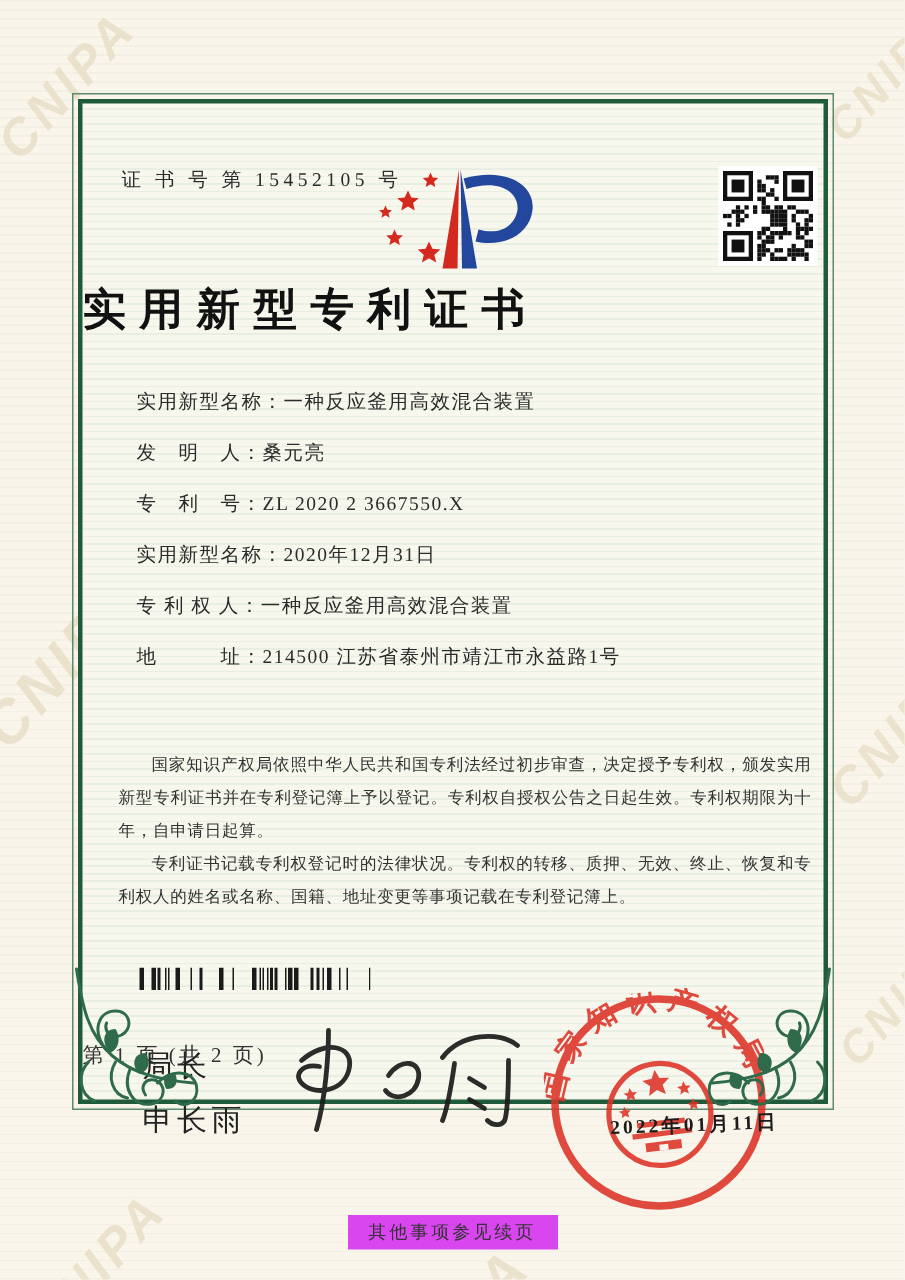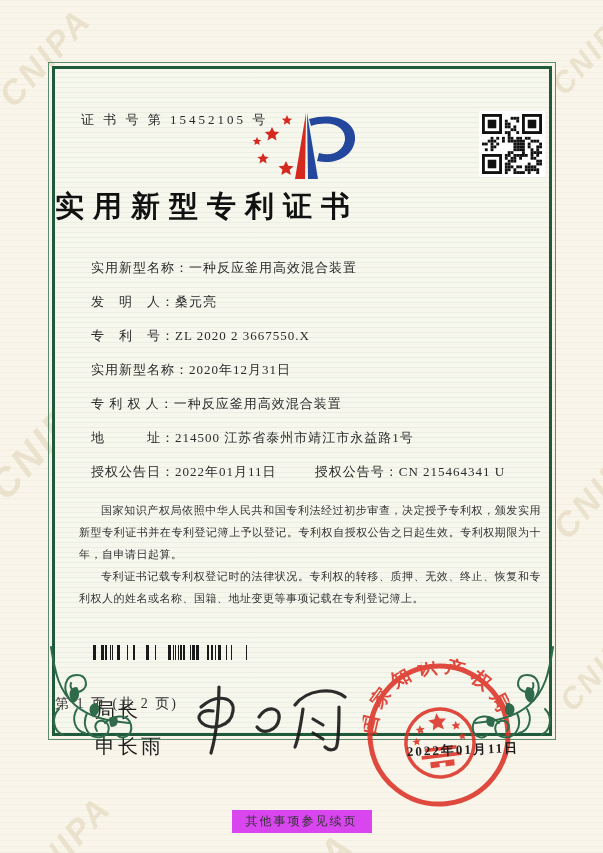--- a/index.html
+++ b/index.html
@@ -239,24 +239,20 @@
 
       <div class="title">实用新型专利证书</div>
 
       <div class="fields">
         <div class="frow"><span class="flabel">实用新型名称：</span><span class="fvalue">一种反应釜用高效混合装置</span></div>
         <div class="frow"><span class="flabel">发　明　人：</span><span class="fvalue">桑元亮</span></div>
         <div class="frow"><span class="flabel">专　利　号：</span><span class="fvalue">ZL 2020 2 3667550.X</span></div>
         <div class="frow"><span class="flabel">实用新型名称：</span><span class="fvalue">2020年12月31日</span></div>
         <div class="frow"><span class="flabel">专 利 权 人：</span><span class="fvalue">一种反应釜用高效混合装置</span></div>
         <div class="frow"><span class="flabel">地　　　址：</span><span class="fvalue">214500 江苏省泰州市靖江市永益路1号</span></div>
-        <div class="frow double">
-          <span class="pair1"><span class="flabel">授权公告日：</span><span class="fvalue">2022年01月11日</span></span>
-          <span class="pair2"><span class="flabel">授权公告号：</span><span class="fvalue">CN 215464341 U</span></span>
-        </div>
       </div>
 
       <div class="paras">
         <p>国家知识产权局依照中华人民共和国专利法经过初步审查，决定授予专利权，颁发实用新型专利证书并在专利登记簿上予以登记。专利权自授权公告之日起生效。专利权期限为十年，自申请日起算。</p>
         <p>专利证书记载专利权登记时的法律状况。专利权的转移、质押、无效、终止、恢复和专利权人的姓名或名称、国籍、地址变更等事项记载在专利登记簿上。</p>
       </div>
 
       <div class="barcode">
         <svg id="bcsvg" width="156" height="15" viewBox="0 0 156 15">
             <rect x="2" y="0" width="3" height="15" fill="#1a1a1a"></rect>

